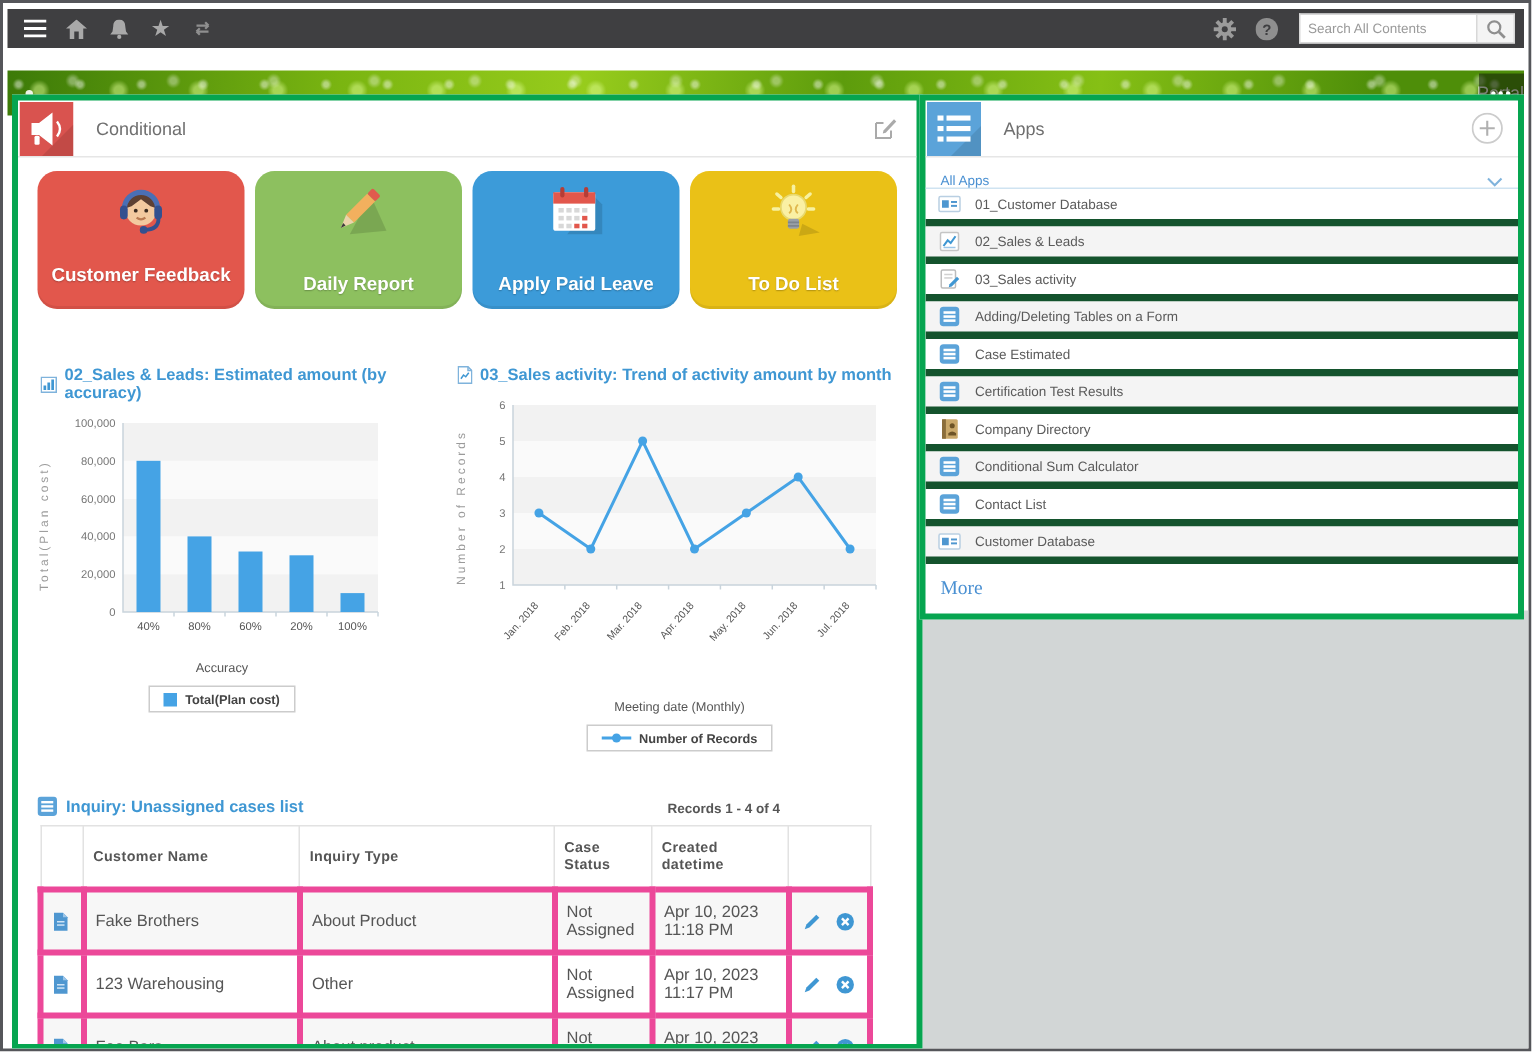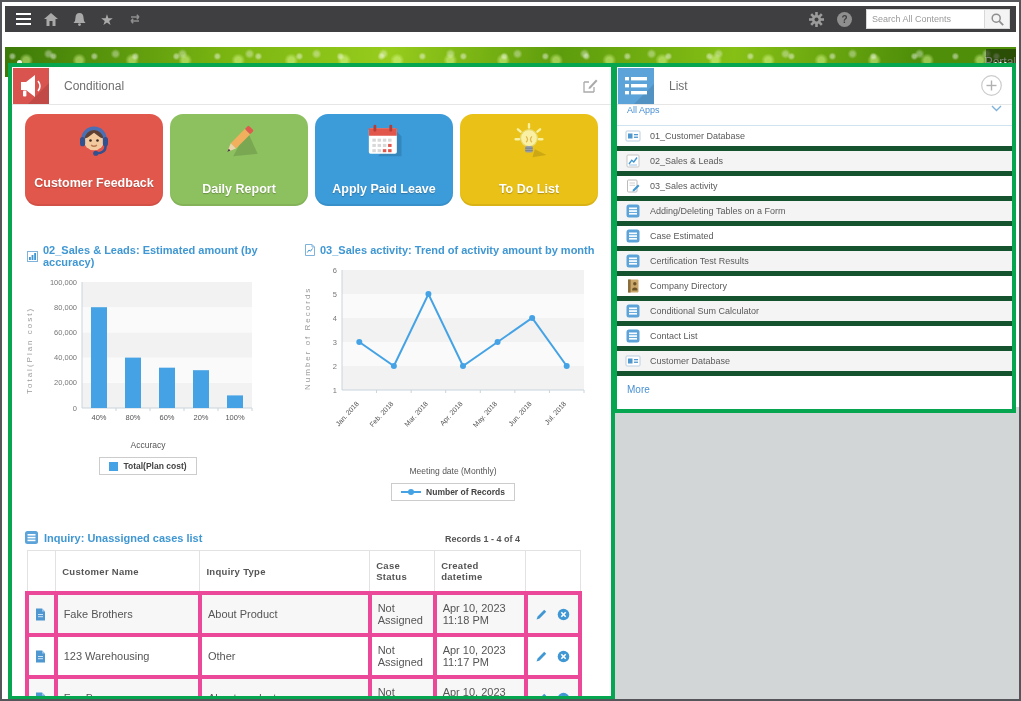--- a/index.html
+++ b/index.html
@@ -65,28 +65,28 @@
   table.inq { border-collapse:collapse; margin-left:13px; width:557px; background:#fff; border:1px solid #ddd; }
   table.inq th { font-size:9.5px; color:#555; font-weight:bold; text-align:left; padding:9px 6px; border:1px solid #e2e2e2; background:#fff; letter-spacing:.3px; }
   table.inq td { font-size:11px; color:#555; padding:7px 6px; border:4px solid #ec4899; }
   table.inq tr.odd td { background:#f7f7f7; }
   td.c-icon, th.c-icon { text-align:center; width:24px; }
   td.c-actions { width:49px; }
   .row-actions { display:flex; gap:9px; align-items:center; justify-content:center; }
   .row-actions span { cursor:pointer; display:inline-flex; }
 
   
-  .allapps-row { display:flex; align-items:flex-start; height:21px; padding:0 10px; border-bottom:1px solid #cfe3f1; cursor:pointer; }
+  .allapps-row { display:flex; align-items:flex-end; height:21px; padding:0 10px; border-bottom:1px solid #cfe3f1; cursor:pointer; }
   .allapps-label { font-size:9px; color:#4a90d2; flex:1; }
   .app-list { }
   .app-row { display:flex; align-items:center; height:25px; padding:0 8px; border-bottom:5px solid #14532d; cursor:pointer; }
   .app-row.alt { background:#f4f4f4; }
   .app-row .a-icon { width:16px; height:16px; margin-right:9px; flex:0 0 16px; }
   .app-row .a-label { font-size:9px; color:#5a5a5a; }
-  .more-link { font-size:10px; color:#4a90d2; padding:8px 10px; cursor:pointer; display:inline-block; }
+  .more-link { font-size:13px; color:#4a90d2; padding:8px 10px; cursor:pointer; display:inline-block;font-family:Liberation Serif, serif; }
 
   svg { display:block; }
 </style>
 </head>
 <body>
 
 <div class="page">
 
   <div class="topbar">
     <div class="tb-left">
@@ -507,21 +507,21 @@
             <rect width="36" height="36" fill="#5ba3d9"></rect>
             <path d="M36 16 V36 H16 Z" fill="rgba(0,0,0,0.10)"></path>
             <rect x="7" y="9" width="4" height="3.4" fill="#fff"></rect>
             <rect x="13" y="9" width="16" height="3.4" fill="#fff"></rect>
             <rect x="7" y="16" width="4" height="3.4" fill="#fff"></rect>
             <rect x="13" y="16" width="16" height="3.4" fill="#fff"></rect>
             <rect x="7" y="23" width="4" height="3.4" fill="#fff"></rect>
             <rect x="13" y="23" width="16" height="3.4" fill="#fff"></rect>
           </svg>
       </span>
-      <span class="portlet-title">List</span>
+      <span class="portlet-title">Apps</span>
       <span class="head-action">
         <svg width="21" height="21" viewBox="0 0 21 21">
             <circle cx="10.5" cy="10.5" r="9.8" fill="none" stroke="#ccc" stroke-width="1.2"></circle>
             <line x1="5.5" y1="10.5" x2="15.5" y2="10.5" stroke="#b0b0b0" stroke-width="1.4"></line>
             <line x1="10.5" y1="5.5" x2="10.5" y2="15.5" stroke="#b0b0b0" stroke-width="1.4"></line>
           </svg>
       </span>
     </div>
     <div class="allapps-row">
       <span class="allapps-label">All Apps</span>

